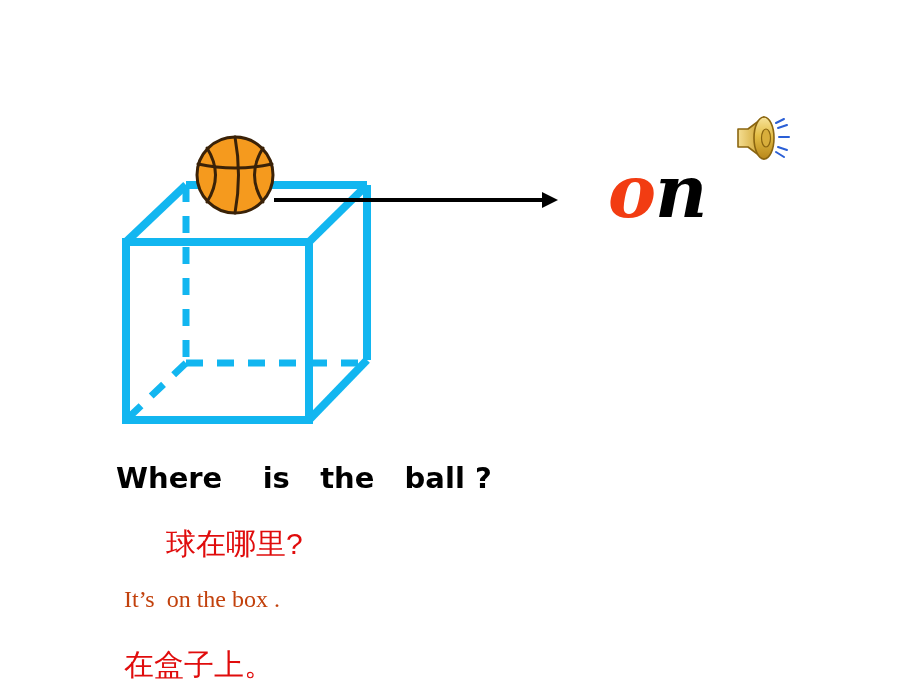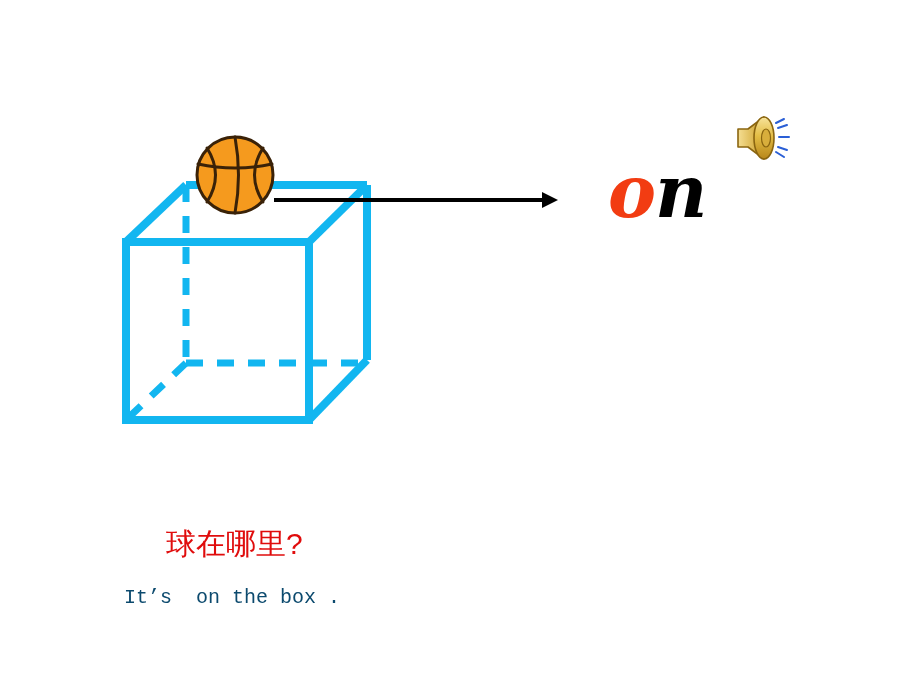--- a/index.html
+++ b/index.html
@@ -91,23 +91,23 @@
     font-size: 30px;
     color: #E00C0C;
     white-space: pre;
   }
 
   
   #a-en {
     position: absolute;
     left: 108px;
     top: 586px;
-    font-family: Liberation Mono, monospace;
-    font-size: 20px;
-    color: #0c4a6e;
+    font-family: Liberation Serif, serif;
+    font-size: 24px;
+    color: #c2410c;
     white-space: pre;
   }
 
   
   #a-zh {
     position: absolute;
     left: 108px;
     top: 645px;
     font-family: "DejaVu Sans", "Liberation Sans", sans-serif;
     font-size: 30px;
@@ -189,16 +189,18 @@
       <g stroke="#2A5FD6" stroke-width="2" stroke-linecap="round" fill="none">
         <line x1="42" y1="11" x2="50" y2="7"></line>
         <line x1="44" y1="16" x2="53" y2="13"></line>
         <line x1="45" y1="25" x2="55" y2="25"></line>
         <line x1="44" y1="35" x2="53" y2="38"></line>
         <line x1="42" y1="40" x2="50" y2="45"></line>
       </g>
     </svg>
   </div>
 
+  <div id="q-en">Where    is   the   ball ?</div>
   <div id="q-zh">球在哪里?</div>
   <div id="a-en">It’s  on the box .</div>
+  <div id="a-zh">在盒子上。</div>
 
 </div>
 
 </body></html>

